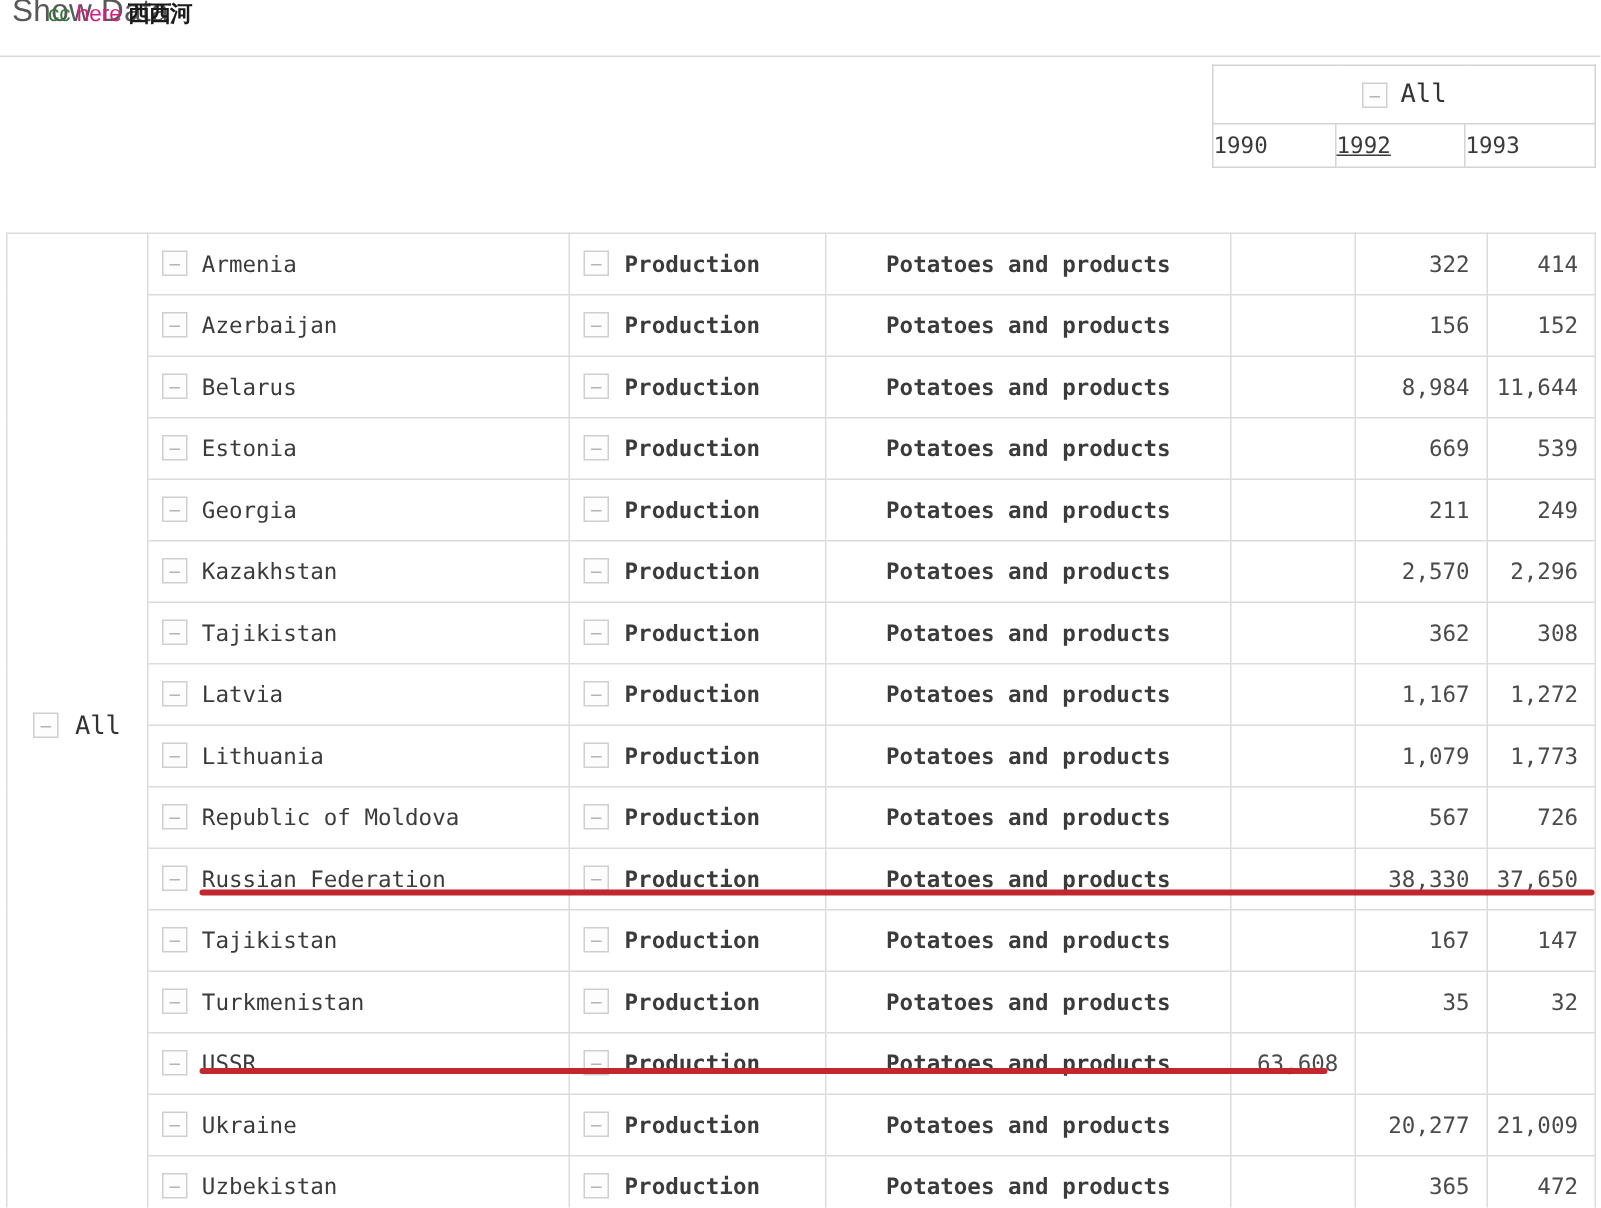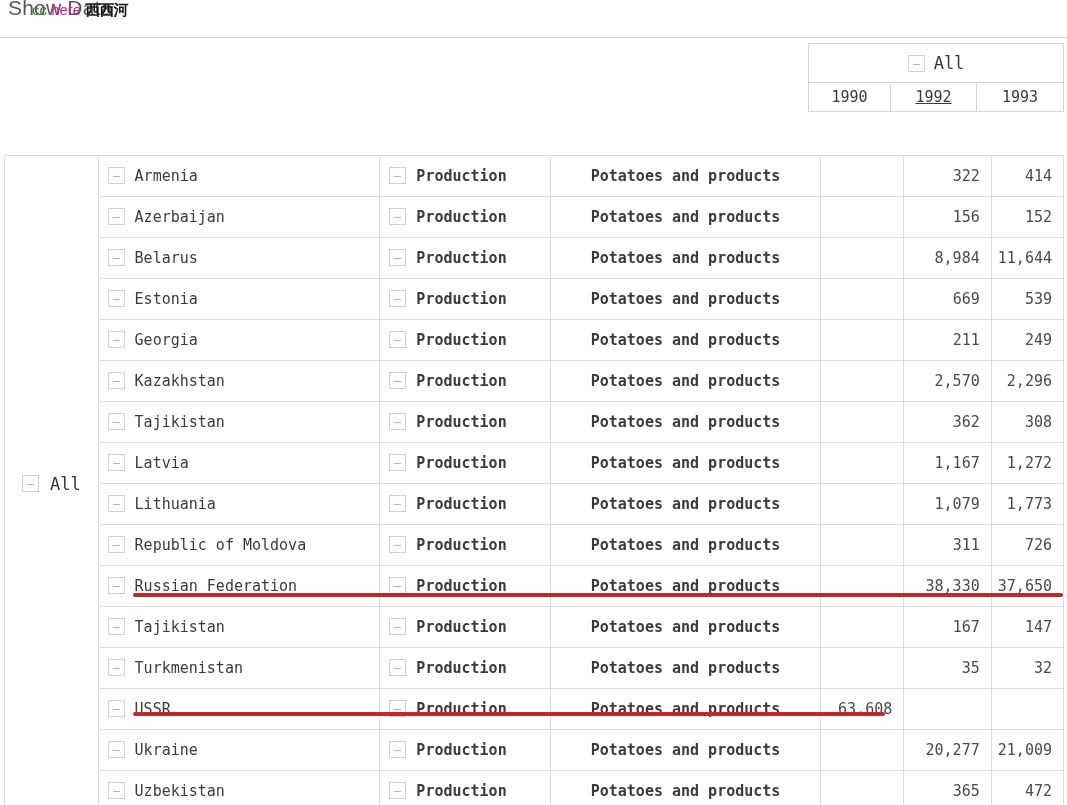--- a/index.html
+++ b/index.html
@@ -100,21 +100,21 @@
     display: flex;
     align-items: center;
     justify-content: center;
     gap: 9px;
     font-size: 17px;
     color: #333;
     font-family: "DejaVu Sans Mono", "Liberation Mono", monospace;
   }
   .ch-year {
     height: 28px;
-    text-align: center;
+    text-align: left;
     vertical-align: middle;
     font-size: 15px;
     color: #3a3a3a;
     font-weight: normal;
     font-family: "DejaVu Sans Mono", "Liberation Mono", monospace;
   }
   .ch-value {
     height: 31px;
     text-align: center;
     vertical-align: middle;
@@ -446,21 +446,21 @@
         </div>
       </td>
       <td class="cell-element">
         <div class="cell-flex">
           <span class="collapse-box"></span>
           <span class="lbl-element">Production</span>
         </div>
       </td>
       <td class="cell-item">Potatoes and products</td>
       <td class="cell-val v1990"></td>
-      <td class="cell-val v1992">311</td>
+      <td class="cell-val v1992">567</td>
       <td class="cell-val v1993">726</td>
     </tr>
 
     <tr>
       <td class="cell-country">
         <div class="cell-flex">
           <span class="collapse-box"></span>
           <span class="lbl-country">Russian Federation</span>
         </div>
       </td>

